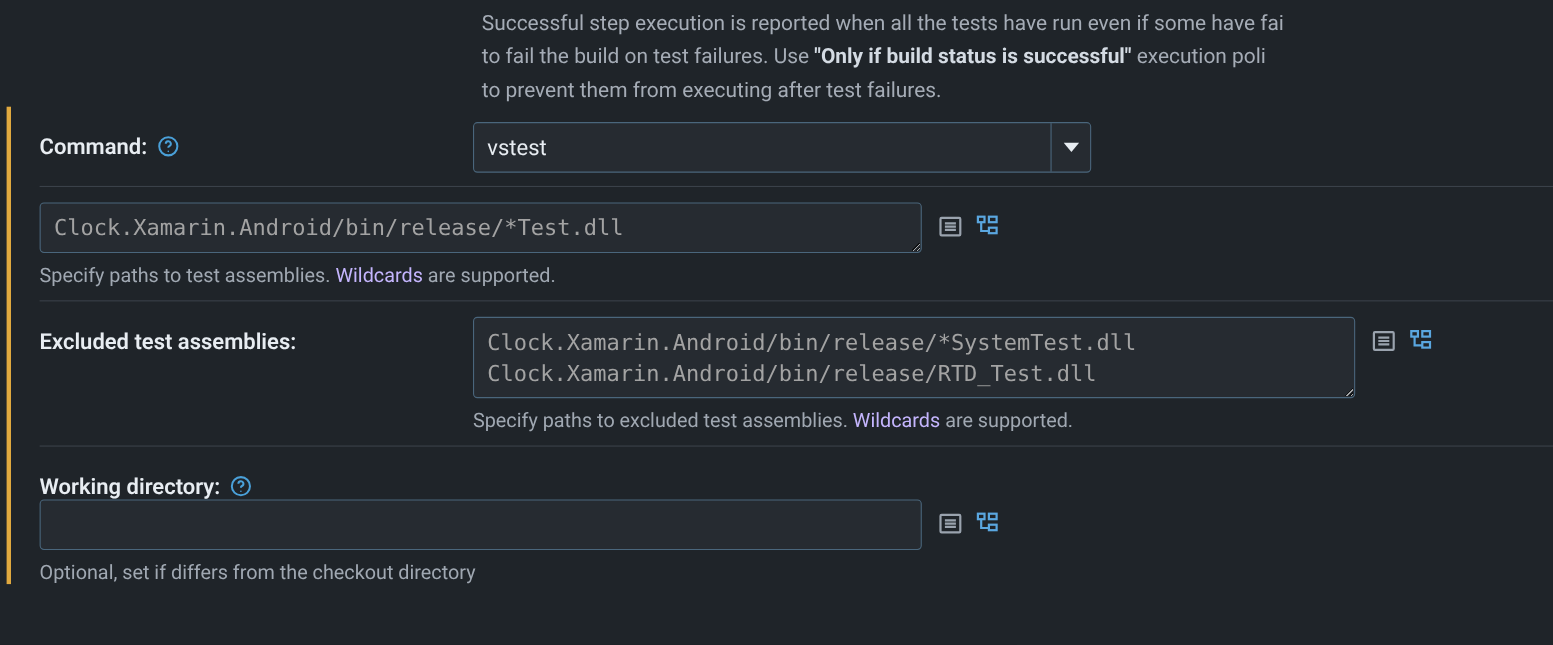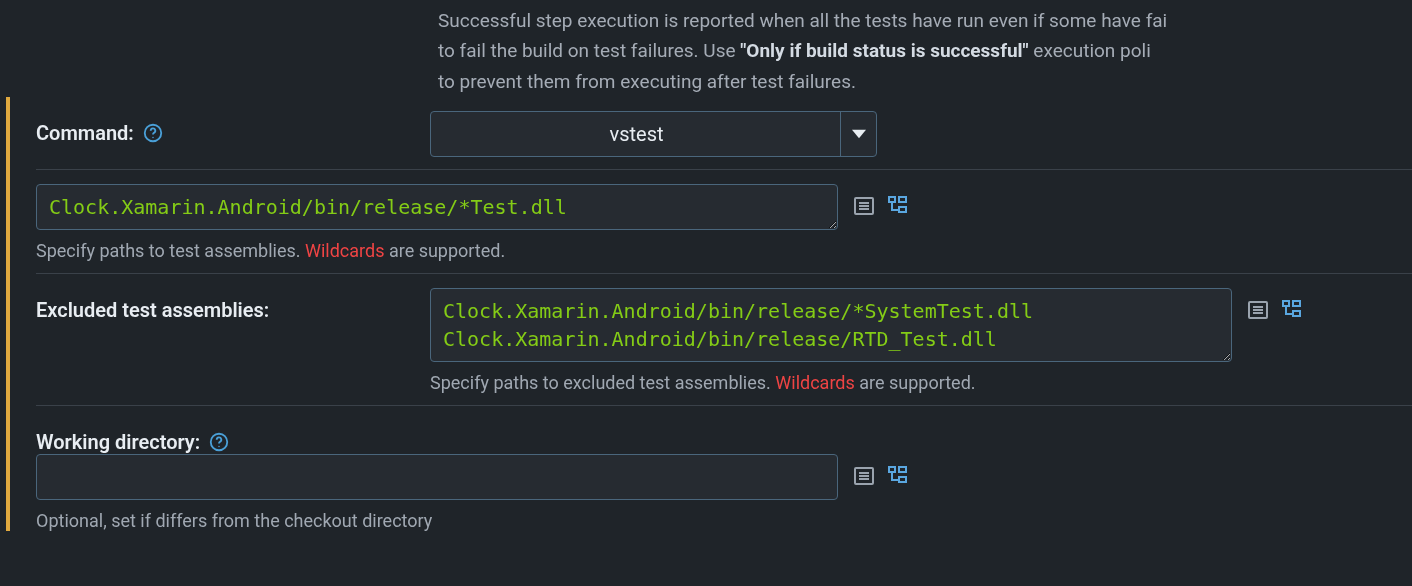--- a/index.html
+++ b/index.html
@@ -63,49 +63,48 @@
     color: #4aa0d8;
     cursor: pointer;
   }
   .help-icon svg { width: 22px; height: 22px; }
   .field-col {
     flex: 1;
     max-width: 910px;
   }
   .select-wrap {
     position: relative;
-    width: 447px;
+    width: 562px;
     height: 46px;
     background: #262b31;
     border: 1px solid #4a667c;
     border-radius: 4px;
     display: flex;
     align-items: center;
     padding: 0 46px 0 12px;
     font-size: 20px;
     color: #e8edf2;
     cursor: pointer;
-    justify-content: center;
   }
   .select-caret {
     position: absolute;
     right: 0; top: 0;
     width: 36px; height: 100%;
     border-left: 1px solid #4a667c;
     display: flex;
     align-items: center;
     justify-content: center;
   }
   .select-caret svg { width: 14px; height: 14px; fill: #e8edf2; }
   textarea.code-input {
     width: 802px;
     background: #262b31;
     border: 1px solid #4a667c;
     border-radius: 4px;
-    color: #84cc16;
+    color: #a3a3a3;
     font-family: "SF Mono", Menlo, Consolas, monospace;
     font-size: 20px;
     padding: 8px 12px;
     line-height: 1.4;
     resize: both;
     overflow: hidden;
   }
   .input-text {
     width: 802px;
     height: 46px;
@@ -133,21 +132,21 @@
     cursor: pointer;
   }
   .side-icon.blue { color: #5aa7e0; }
   .side-icon svg { width: 24px; height: 24px; }
   .hint {
     color: #a0a8b2;
     font-size: 18px;
     margin-top: 10px;
   }
   .hint a, .hint .link {
-    color: #ef4444;
+    color: #c4b5fd;
     text-decoration: none;
     cursor: pointer;
   }
 </style>
 </head>
 <body>
 
 <div class="intro">
   <span>Successful step execution is reported when all the tests have run even if some have fai</span><br>
   <span>to fail the build on test failures. Use </span><strong>"Only if build status is successful"</strong><span> execution poli</span><br>

